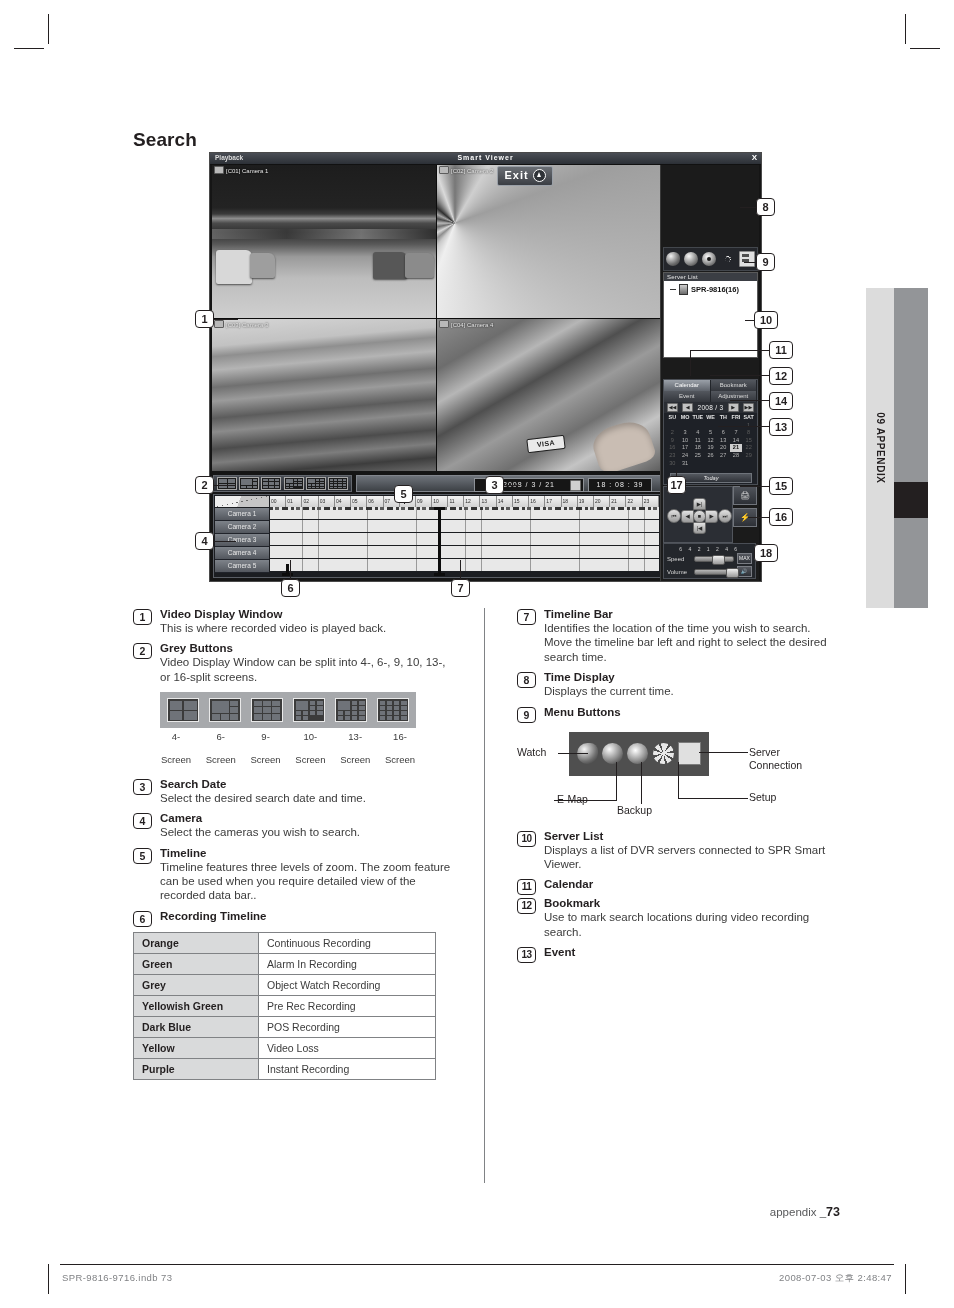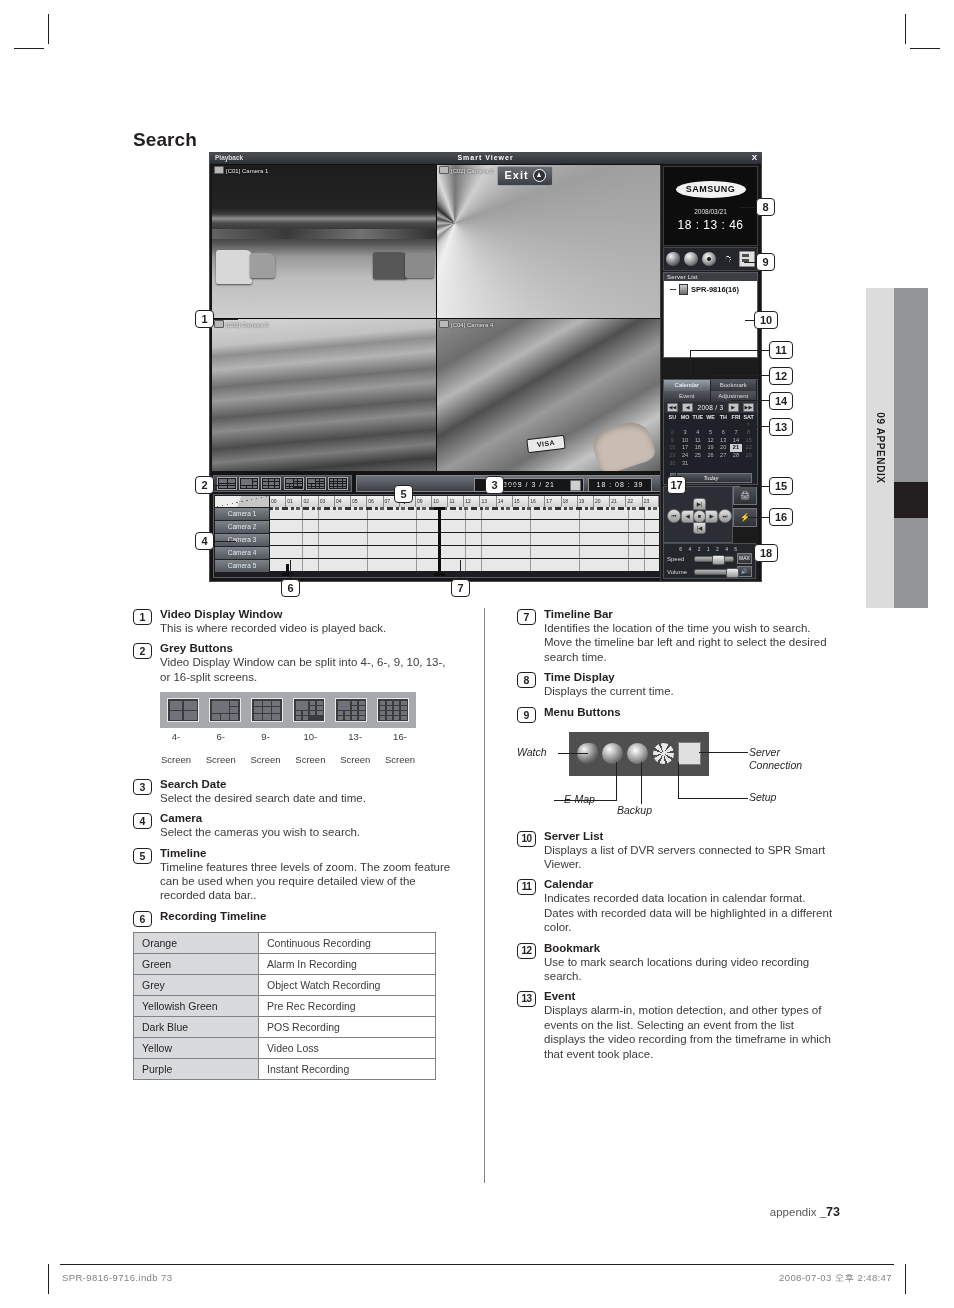--- a/index.html
+++ b/index.html
@@ -465,32 +465,32 @@
   }
 
   
   #menubtn-figure { position:relative; margin:10px 0 10px 0; height:92px; }
   #menubtn-figure .mf-strip {
     position:absolute; left:52px; top:4px; width:140px; height:44px;
     background:#4f4f4f; display:flex; align-items:center; justify-content:space-around;
     padding:0 6px; box-sizing:border-box;
   }
   #menubtn-figure .mf-ico { width:21px; height:21px; position:relative; }
-  #menubtn-figure .mf-lbl { position:absolute; font-size:10.5px; color:#231f20;font-style:italic; }
+  #menubtn-figure .mf-lbl { position:absolute; font-size:10.5px; color:#231f20; }
   #menubtn-figure .mf-line { position:absolute; background:#231f20; }
   #menubtn-figure .mf-line.h { height:1.3px; }
   #menubtn-figure .mf-line.v { width:1.3px; }
 
   
   #legend-table {
     margin:10px 0 0 0; width:303px; border-collapse:collapse;
     border-top:1.6px solid #231f20; border-bottom:1.6px solid #231f20;
   }
   #legend-table td { border:1px solid #808285; font-size:10.5px; padding:4px 8px; }
-  #legend-table td.k { background:#d9dadb; font-weight:400; width:108px; color:#231f20; }
+  #legend-table td.k { background:#d9dadb; font-weight:700; width:108px; color:#231f20; }
   #legend-table td.v { color:#3b3b3b; }
 
   
   #appendix-footer {
     position:absolute; right:114px; top:1205px;
     font-size:11.5px; color:#58595b;
   }
   #appendix-footer b { color:#231f20; font-size:12.5px; }
   #print-rule { position:absolute; left:60px; top:1264px; width:834px; height:1px; background:#231f20; }
   #print-left  { position:absolute; left:62px;  top:1272px; font-size:9.5px; color:#808285; letter-spacing:.4px; }
@@ -683,25 +683,20 @@
       <div class="bar-row"></div>
       <div class="bar-row"></div>
       <div class="bar-row"></div>
       <div class="bar-row"></div>
       <div id="tl-cursor-main"></div>
       <div id="tl-cursor-small"></div>
     </div>
   </div>
 
   <div id="right-panel">
-    <div id="samsung-box">
-      <div id="samsung-logo">SAMSUNG</div>
-      <div id="time-date">2008/03/21</div>
-      <div id="time-clock">18 : 13 : 46</div>
-    </div>
 
     <div id="menu-buttons">
       <span class="mbtn watch"></span>
       <span class="mbtn emap"></span>
       <span class="mbtn backup"></span>
       <span class="mbtn setup"></span>
       <span class="mbtn server"></span>
     </div>
 
     <div id="server-list-box">
@@ -1068,21 +1063,21 @@
     <div class="mf-strip">
       <span class="mf-ico" style="background:radial-gradient(circle at 35% 30%,#f6f6f6,#6e6e6e 60%,#2a2a2a);border-radius:50% 8px 50% 50%;"></span>
       <span class="mf-ico" style="background:radial-gradient(circle at 35% 30%,#fafafa,#8a8a8a 55%,#2b2b2b);border-radius:50%;"></span>
       <span class="mf-ico" style="background:radial-gradient(circle at 40% 35%,#ffffff,#9b9b9b 52%,#343434);border-radius:50%;"></span>
       <span class="mf-ico" style="background:conic-gradient(#e8e8e8 0 8%,transparent 8% 12%,#e8e8e8 12% 20%,transparent 20% 24%,#e8e8e8 24% 32%,transparent 32% 36%,#e8e8e8 36% 44%,transparent 44% 48%,#e8e8e8 48% 56%,transparent 56% 60%,#e8e8e8 60% 68%,transparent 68% 72%,#e8e8e8 72% 80%,transparent 80% 84%,#e8e8e8 84% 92%,transparent 92% 96%,#e8e8e8 96%);border-radius:50%;"></span>
       <span class="mf-ico" style="background:#e0e0e0;border:1px solid #7c7c7c;"></span>
     </div>
     <span class="mf-lbl" style="left:0px;  top:18px;">Watch</span>
     <span class="mf-line h" style="left:41px; top:25px; width:30px;"></span>
 
-    <span class="mf-lbl" style="left:7px;  top:65px;padding-left:40px;">E-Map</span>
+    <span class="mf-lbl" style="left:0px;  top:65px;padding-left:40px;">E-Map</span>
     <span class="mf-line h" style="left:37px; top:72px; width:63px;"></span>
     <span class="mf-line v" style="left:99px; top:34px; height:39px;"></span>
 
     <span class="mf-lbl" style="left:100px; top:76px;">Backup</span>
     <span class="mf-line v" style="left:124px; top:34px; height:42px;"></span>
 
     <span class="mf-lbl" style="left:232px; top:63px;">Setup</span>
     <span class="mf-line h" style="left:161px; top:70px; width:70px;"></span>
     <span class="mf-line v" style="left:161px; top:34px; height:37px;"></span>
 
@@ -1094,33 +1089,31 @@
 
   <div class="entry">
     <span class="num two">10</span>
     <h4>Server List</h4>
     <p>Displays a list of DVR servers connected to SPR Smart Viewer.</p>
   </div>
 
   <div class="entry">
     <span class="num two">11</span>
     <h4>Calendar</h4>
-    <p>Indicates recorded data location in calendar format. Dates with recorded data will be highlighted in a different color.</p>
   </div>
 
   <div class="entry">
     <span class="num two">12</span>
     <h4>Bookmark</h4>
     <p>Use to mark search locations during video recording search.</p>
   </div>
 
   <div class="entry">
     <span class="num two">13</span>
     <h4>Event</h4>
-    <p>Displays alarm-in, motion detection, and other types of events on the list. Selecting an event from the list displays the video recording from the timeframe in which that event took place.</p>
   </div>
 </div>
 
 <div id="appendix-footer">
   <span>appendix _</span><b>73</b>
 </div>
 <div id="print-rule"></div>
 <div id="print-left">SPR-9816-9716.indb   73</div>
 <div id="print-right">2008-07-03   오후 2:48:47</div>
 

